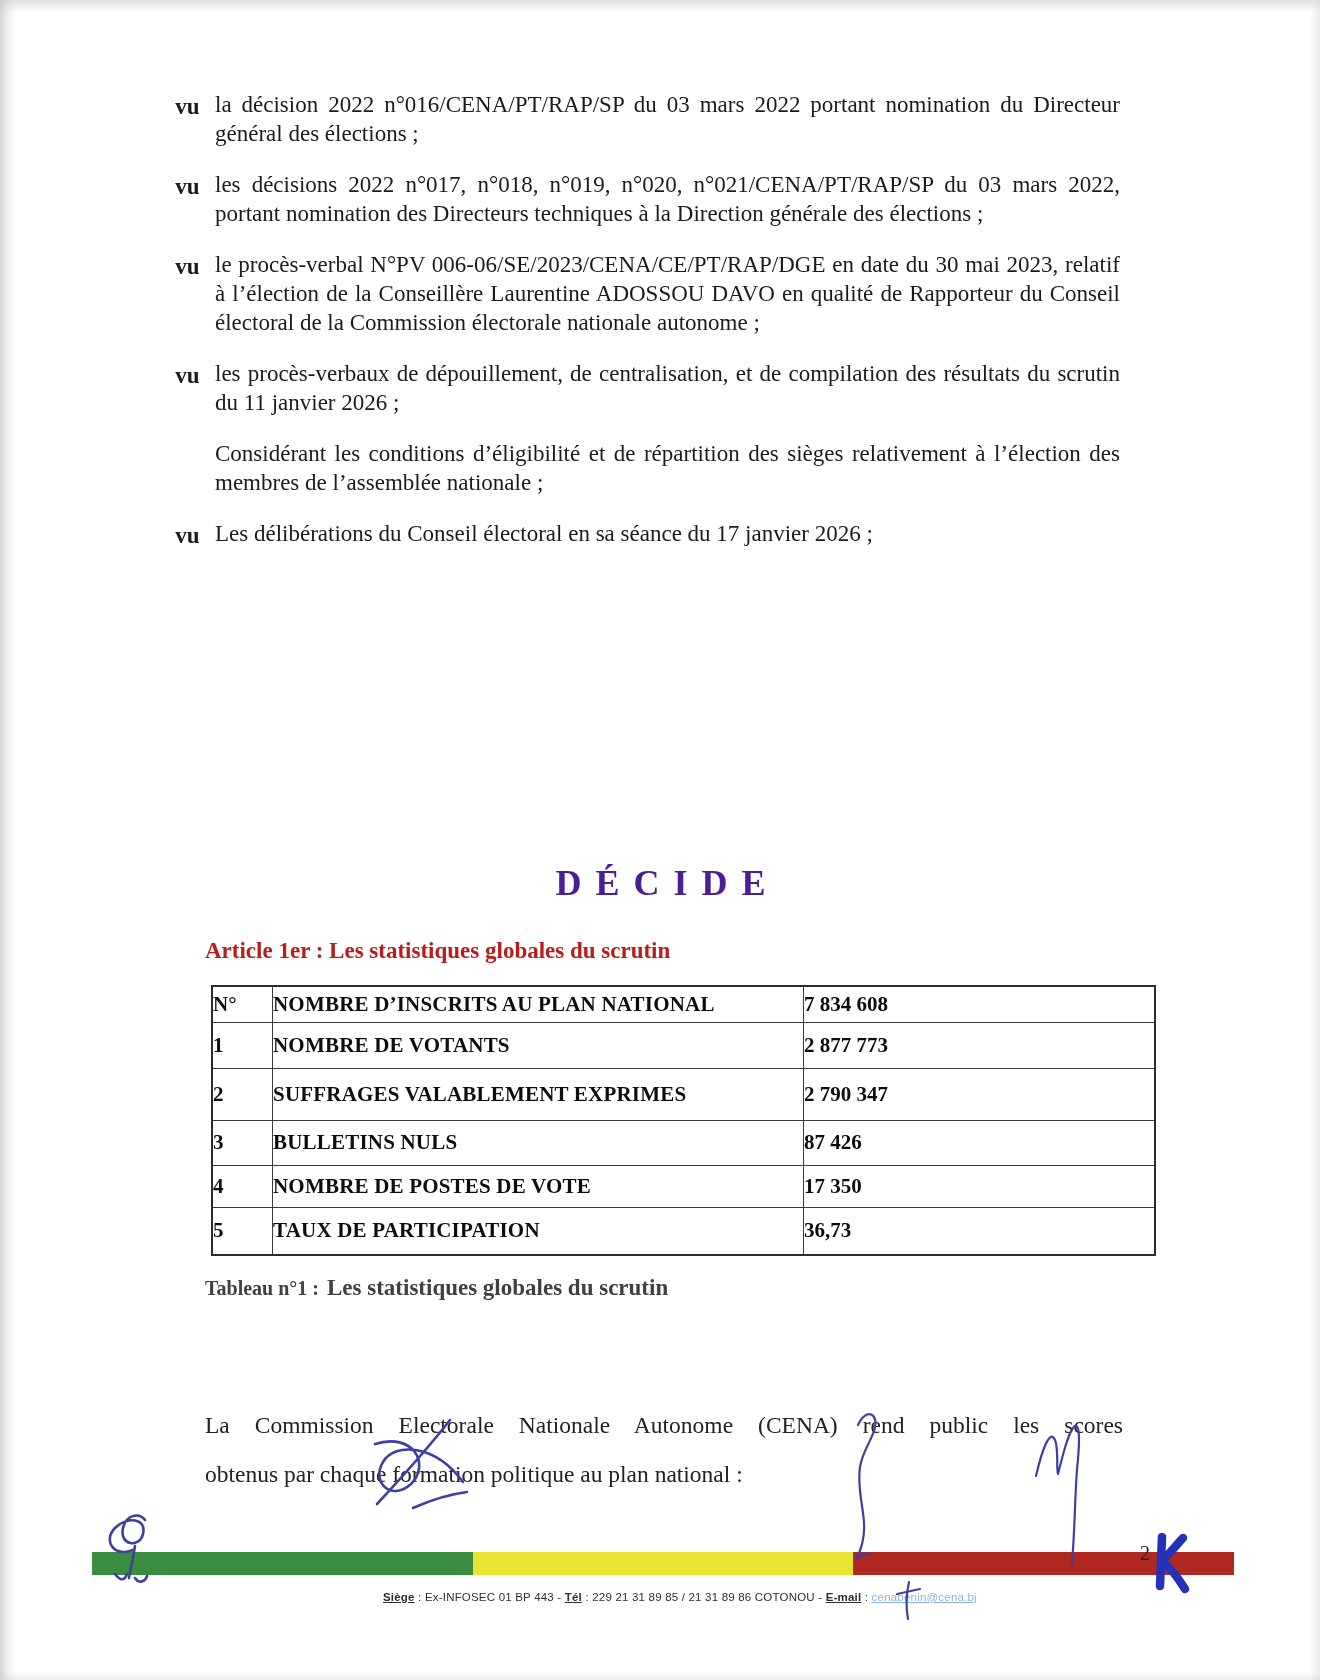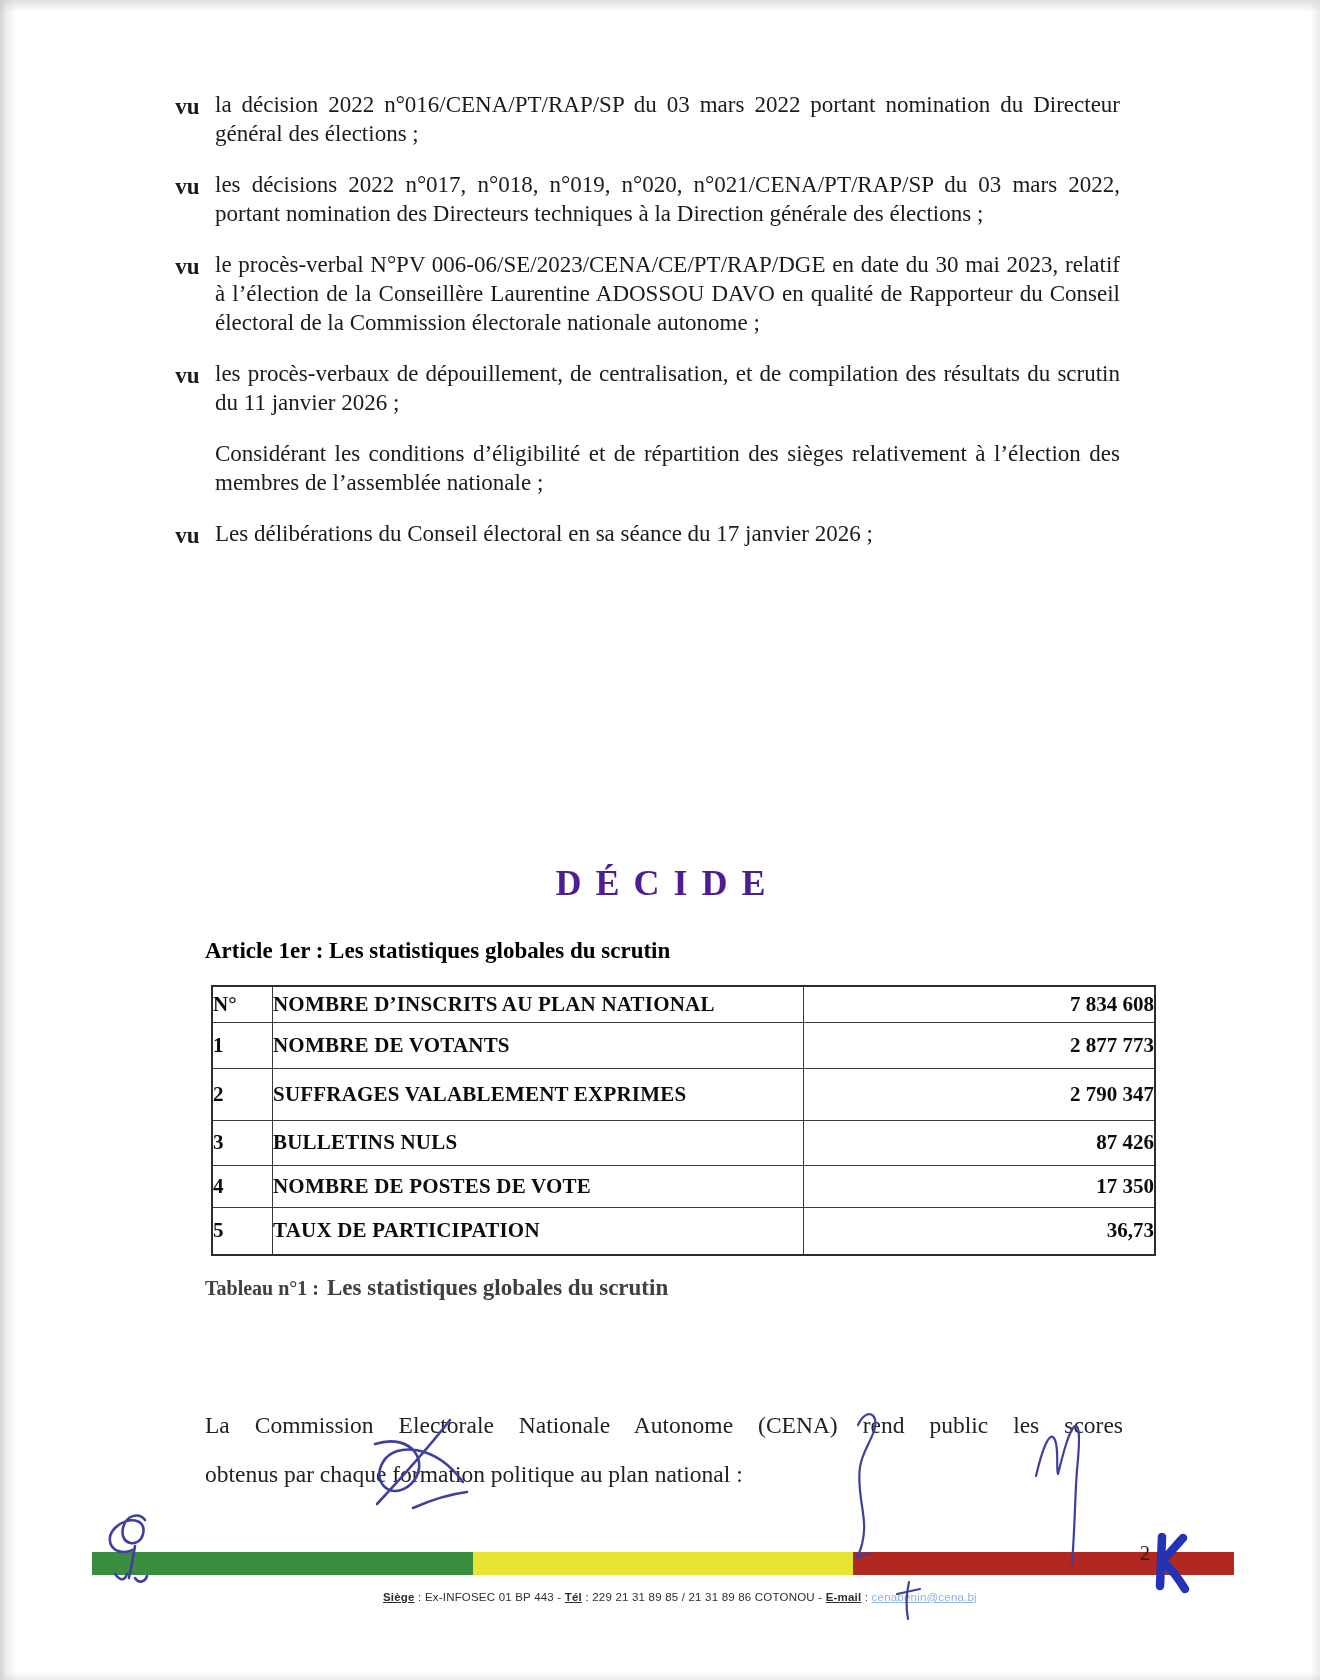--- a/index.html
+++ b/index.html
@@ -18,31 +18,31 @@
     background:linear-gradient(to top,#d3d3d3,rgba(255,255,255,0));opacity:.45;}
 
   .recitals{position:absolute;left:160px;top:90px;width:960px;}
   .recital{display:grid;grid-template-columns:55px 1fr;margin-bottom:22px;}
   .recital-label{font-weight:bold;font-size:23px;line-height:34px;text-align:center;}
   .recital-text{font-size:23px;line-height:29px;text-align:justify;}
 
   .decide{position:absolute;left:215px;top:862px;width:905px;text-align:center;
     font-size:36px;font-weight:bold;letter-spacing:14px;color:#4c1d95;}
 
-  .article-heading{position:absolute;left:205px;font-size:23px;font-weight:bold;color:#000000;}
+  .article-heading{position:absolute;left:205px;font-size:23px;font-weight:bold;color:#b91c1c;}
   .article1{top:938px;}
   .article2-heading{top:1358px;}
 
   table.stats{position:absolute;left:211px;top:985px;width:939px;border-collapse:collapse;
     border:2px solid #2c2c2c;table-layout:fixed;}
   table.stats td{border:1px solid #3a3a3a;font-weight:bold;font-size:21px;color:#0d0d0d;
     vertical-align:middle;padding:0;}
   td.c-num{width:59px;padding-left:13px;}
   td.c-label{width:530px;padding-left:12px;letter-spacing:.2px;}
-  td.c-value{width:350px;text-align:right;}
+  td.c-value{width:350px;text-align:left;}
 
   .table-caption{position:absolute;left:205px;top:1275px;font-weight:bold;color:#404040;}
   .table-caption .cap-prefix{font-size:20px;}
   .table-caption .cap-rest{font-size:23px;margin-left:8px;}
 
   .article2-body{position:absolute;left:205px;top:1412px;width:918px;font-size:23.5px;color:#222;}
   .a2-line1{text-align:justify;text-align-last:justify;}
   .a2-line2{margin-top:22px;}
 
   .flag-bar{position:absolute;left:92px;top:1552px;width:1142px;height:23px;display:flex;z-index:1;}

